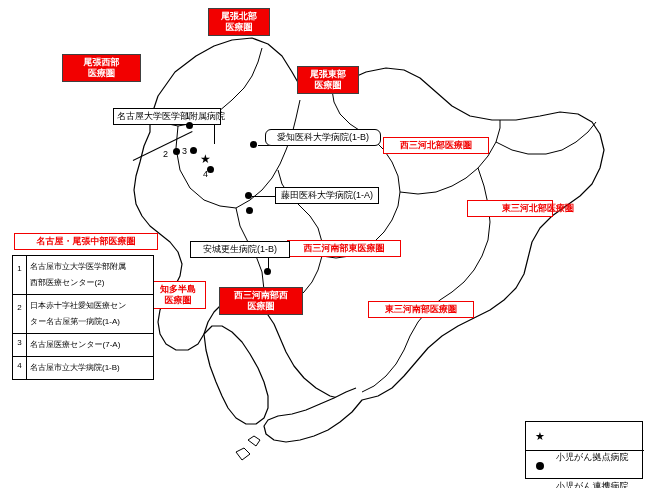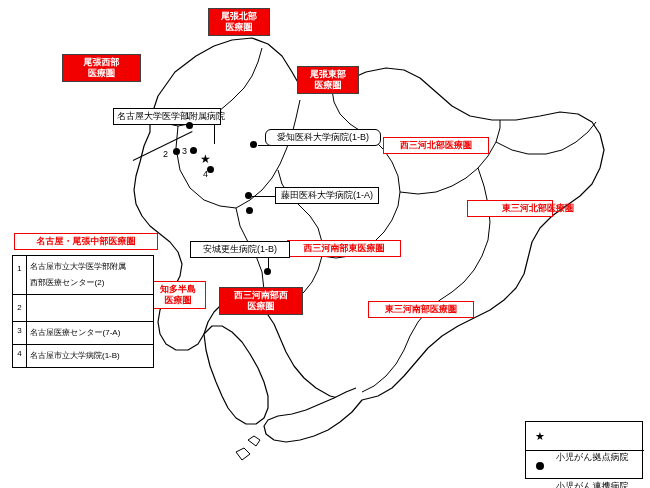--- a/index.html
+++ b/index.html
@@ -293,20 +293,22 @@
   <div class="dot" style="left:264px; top:268px;"></div>
 
   <div id="hosp-list">
     <div class="hosp-item">
       <div class="hosp-num">1</div>
       <div class="hosp-name" style="white-space:pre-line;">名古屋市立大学医学部附属
 西部医療センター(2)</div>
     </div>
     <div class="hosp-item">
       <div class="hosp-num">2</div>
+      <div class="hosp-name" style="white-space:pre-line;">日本赤十字社愛知医療セン
+ター名古屋第一病院(1-A)</div>
     </div>
     <div class="hosp-item single">
       <div class="hosp-num">3</div>
       <div class="hosp-name" style="white-space:pre-line;">名古屋医療センター(7-A)</div>
     </div>
     <div class="hosp-item single">
       <div class="hosp-num">4</div>
       <div class="hosp-name" style="white-space:pre-line;">名古屋市立大学病院(1-B)</div>
     </div>
   </div>

